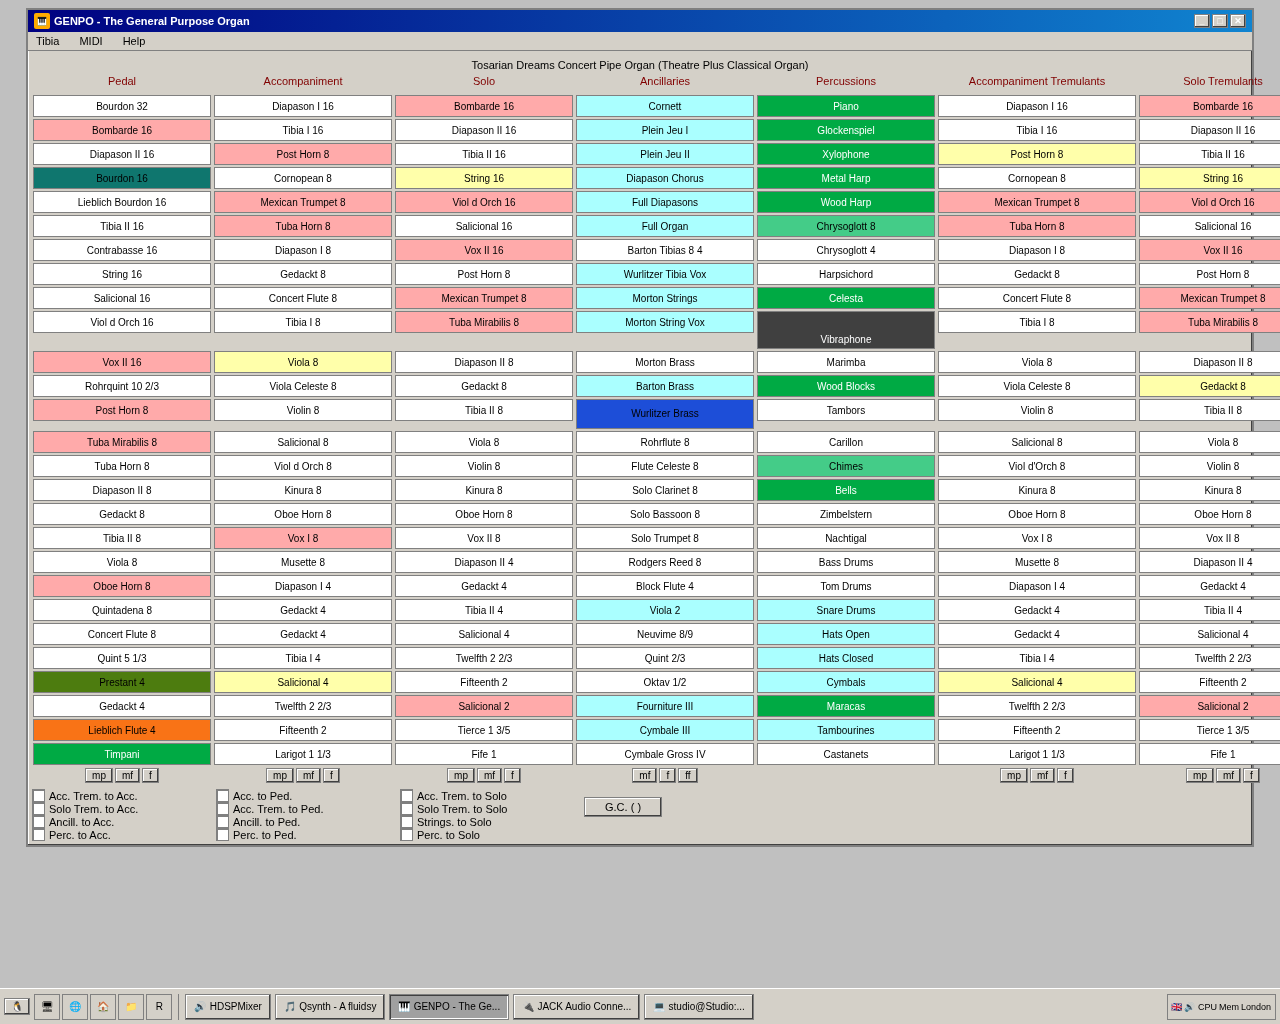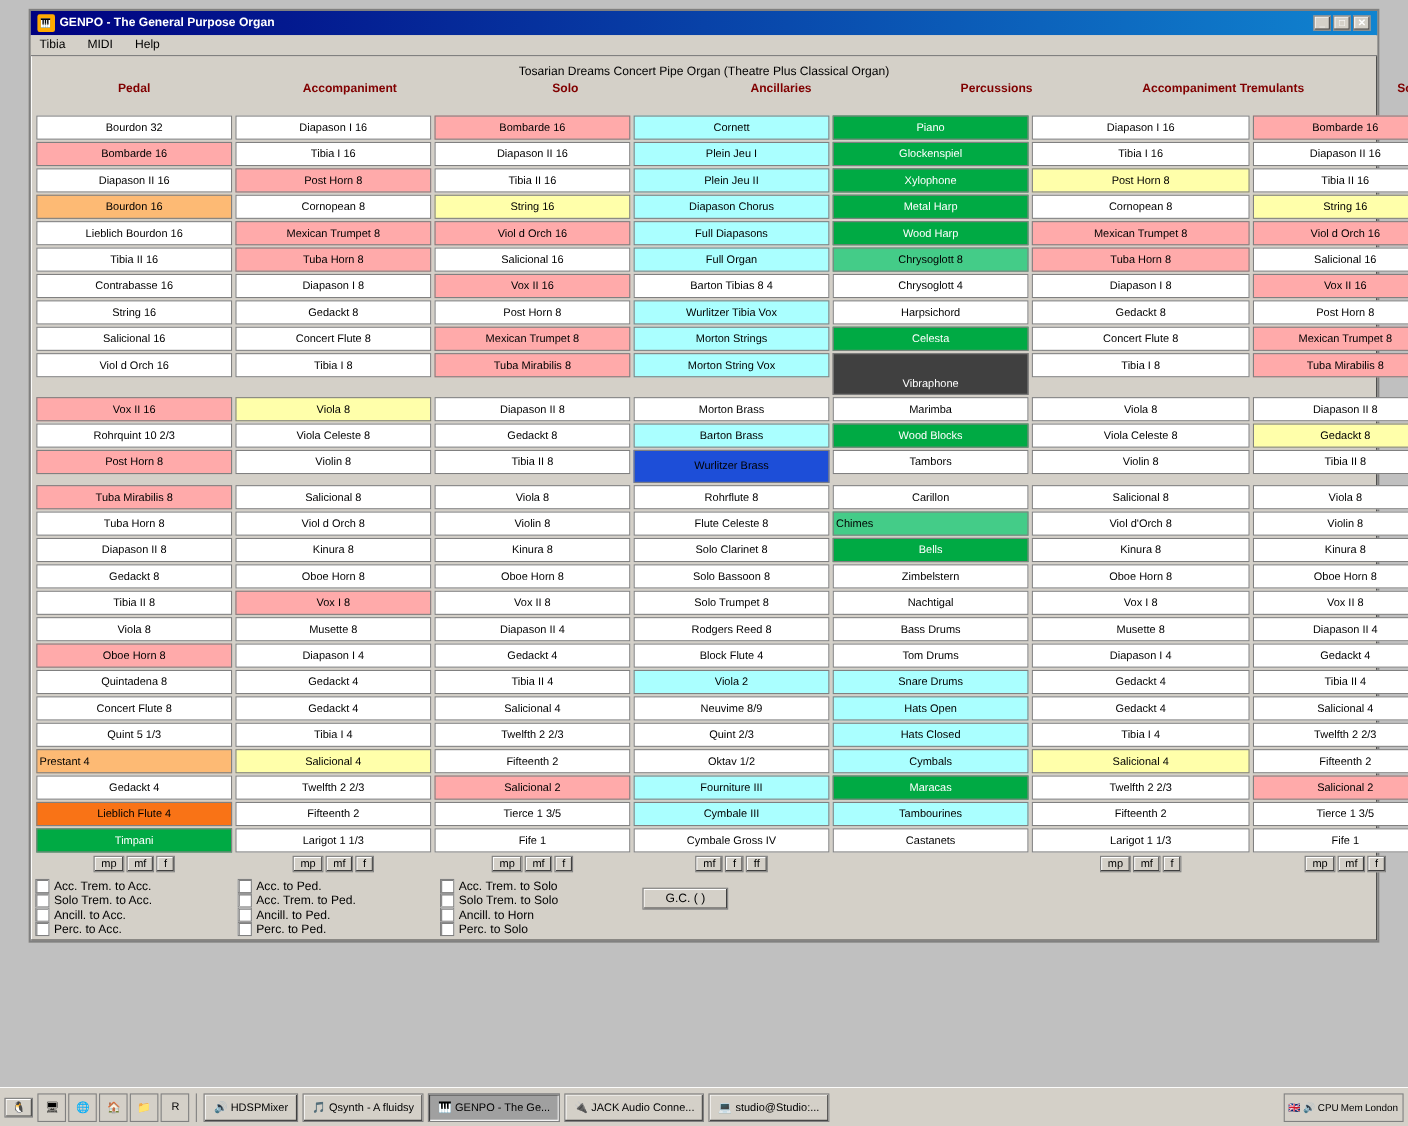--- a/index.html
+++ b/index.html
@@ -13,21 +13,21 @@
     .title-bar-btns { display: flex; gap: 2px; }
     .title-btn { width: 16px; height: 14px; background: #d4d0c8; border: 1px solid #808080; box-shadow: inset -1px -1px #404040, inset 1px 1px #ffffff; font-size: 9px; cursor: pointer; display: flex; align-items: center; justify-content: center; }
     
     .menu-bar { background: #d4d0c8; padding: 2px 4px; display: flex; gap: 12px; border-bottom: 1px solid #808080; font-size: 11px; }
     .menu-item { padding: 1px 4px; cursor: pointer; }
     
     .content { padding: 4px; }
     
     .app-title { text-align: center; font-size: 11px; margin: 4px 0; color: #000; }
     
-    .cols-header { display: grid; grid-template-columns: 180px 180px 180px 180px 180px 200px 170px; gap: 16px; margin-bottom: 18px; font-weight: bold; }
+    .cols-header { display: grid; grid-template-columns: 180px 180px 180px 180px 180px 200px 170px; gap: 1px; margin-bottom: 8px; }
     .col-header { text-align: center; color: #800000; font-size: 11px; }
     
     .main-grid { display: grid; grid-template-columns: 180px 180px 180px 180px 180px 200px 170px; gap: 1px; }
     
     .stop-btn { width: 100%; padding: 1px 2px; font-size: 10px; text-align: center; border: 1px solid #808080; cursor: pointer; white-space: nowrap; overflow: hidden; text-overflow: ellipsis; height: 22px; line-height: 20px; }
     
     .cell { padding: 0 1px 1px 1px; }
     
     .vol-row { display: grid; grid-template-columns: 180px 180px 180px 180px 180px 200px 170px; gap: 1px; margin-top: 2px; }
     .vol-btns { display: flex; gap: 2px; justify-content: center; }
@@ -97,21 +97,21 @@
           <div class="cell"><button class="stop-btn" style="background: rgb(0, 170, 68); color: rgb(255, 255, 255); width: 100%; padding: 1px 2px; font-size: 10px; text-align: center; border: 1px solid rgb(128, 128, 128); cursor: pointer; white-space: nowrap; overflow: hidden; text-overflow: ellipsis; height: 22px; line-height: 20px;">Glockenspiel</button></div>
           <div class="cell"><button class="stop-btn" style="background: rgb(255, 255, 255); color: rgb(0, 0, 0); width: 100%; padding: 1px 2px; font-size: 10px; text-align: center; border: 1px solid rgb(128, 128, 128); cursor: pointer; white-space: nowrap; overflow: hidden; text-overflow: ellipsis; height: 22px; line-height: 20px;">Tibia I 16</button></div>
           <div class="cell"><button class="stop-btn" style="background: rgb(255, 255, 255); color: rgb(0, 0, 0); width: 100%; padding: 1px 2px; font-size: 10px; text-align: center; border: 1px solid rgb(128, 128, 128); cursor: pointer; white-space: nowrap; overflow: hidden; text-overflow: ellipsis; height: 22px; line-height: 20px;">Diapason II 16</button></div>
           <div class="cell"><button class="stop-btn" style="background: rgb(255, 255, 255); color: rgb(0, 0, 0); width: 100%; padding: 1px 2px; font-size: 10px; text-align: center; border: 1px solid rgb(128, 128, 128); cursor: pointer; white-space: nowrap; overflow: hidden; text-overflow: ellipsis; height: 22px; line-height: 20px;">Diapason II 16</button></div>
           <div class="cell"><button class="stop-btn" style="background: rgb(255, 170, 170); color: rgb(0, 0, 0); width: 100%; padding: 1px 2px; font-size: 10px; text-align: center; border: 1px solid rgb(128, 128, 128); cursor: pointer; white-space: nowrap; overflow: hidden; text-overflow: ellipsis; height: 22px; line-height: 20px;">Post Horn 8</button></div>
           <div class="cell"><button class="stop-btn" style="background: rgb(255, 255, 255); color: rgb(0, 0, 0); width: 100%; padding: 1px 2px; font-size: 10px; text-align: center; border: 1px solid rgb(128, 128, 128); cursor: pointer; white-space: nowrap; overflow: hidden; text-overflow: ellipsis; height: 22px; line-height: 20px;">Tibia II 16</button></div>
           <div class="cell"><button class="stop-btn" style="background: rgb(170, 255, 255); color: rgb(0, 0, 0); width: 100%; padding: 1px 2px; font-size: 10px; text-align: center; border: 1px solid rgb(128, 128, 128); cursor: pointer; white-space: nowrap; overflow: hidden; text-overflow: ellipsis; height: 22px; line-height: 20px;">Plein Jeu II</button></div>
           <div class="cell"><button class="stop-btn" style="background: rgb(0, 170, 68); color: rgb(255, 255, 255); width: 100%; padding: 1px 2px; font-size: 10px; text-align: center; border: 1px solid rgb(128, 128, 128); cursor: pointer; white-space: nowrap; overflow: hidden; text-overflow: ellipsis; height: 22px; line-height: 20px;">Xylophone</button></div>
           <div class="cell"><button class="stop-btn" style="background: rgb(255, 255, 170); color: rgb(0, 0, 0); width: 100%; padding: 1px 2px; font-size: 10px; text-align: center; border: 1px solid rgb(128, 128, 128); cursor: pointer; white-space: nowrap; overflow: hidden; text-overflow: ellipsis; height: 22px; line-height: 20px;">Post Horn 8</button></div>
           <div class="cell"><button class="stop-btn" style="background: rgb(255, 255, 255); color: rgb(0, 0, 0); width: 100%; padding: 1px 2px; font-size: 10px; text-align: center; border: 1px solid rgb(128, 128, 128); cursor: pointer; white-space: nowrap; overflow: hidden; text-overflow: ellipsis; height: 22px; line-height: 20px;">Tibia II 16</button></div>
-          <div class="cell"><button class="stop-btn" style="background: #fdba74; color: rgb(0, 0, 0); width: 100%; padding: 1px 2px; font-size: 10px; text-align: center; border: 1px solid rgb(128, 128, 128); cursor: pointer; white-space: nowrap; overflow: hidden; text-overflow: ellipsis; height: 22px; line-height: 20px;">Bourdon 16</button></div>
+          <div class="cell"><button class="stop-btn" style="background: #0f766e; color: rgb(0, 0, 0); width: 100%; padding: 1px 2px; font-size: 10px; text-align: center; border: 1px solid rgb(128, 128, 128); cursor: pointer; white-space: nowrap; overflow: hidden; text-overflow: ellipsis; height: 22px; line-height: 20px;">Bourdon 16</button></div>
           <div class="cell"><button class="stop-btn" style="background: rgb(255, 255, 255); color: rgb(0, 0, 0); width: 100%; padding: 1px 2px; font-size: 10px; text-align: center; border: 1px solid rgb(128, 128, 128); cursor: pointer; white-space: nowrap; overflow: hidden; text-overflow: ellipsis; height: 22px; line-height: 20px;">Cornopean 8</button></div>
           <div class="cell"><button class="stop-btn" style="background: rgb(255, 255, 170); color: rgb(0, 0, 0); width: 100%; padding: 1px 2px; font-size: 10px; text-align: center; border: 1px solid rgb(128, 128, 128); cursor: pointer; white-space: nowrap; overflow: hidden; text-overflow: ellipsis; height: 22px; line-height: 20px;">String 16</button></div>
           <div class="cell"><button class="stop-btn" style="background: rgb(170, 255, 255); color: rgb(0, 0, 0); width: 100%; padding: 1px 2px; font-size: 10px; text-align: center; border: 1px solid rgb(128, 128, 128); cursor: pointer; white-space: nowrap; overflow: hidden; text-overflow: ellipsis; height: 22px; line-height: 20px;">Diapason Chorus</button></div>
           <div class="cell"><button class="stop-btn" style="background: rgb(0, 170, 68); color: rgb(255, 255, 255); width: 100%; padding: 1px 2px; font-size: 10px; text-align: center; border: 1px solid rgb(128, 128, 128); cursor: pointer; white-space: nowrap; overflow: hidden; text-overflow: ellipsis; height: 22px; line-height: 20px;">Metal Harp</button></div>
           <div class="cell"><button class="stop-btn" style="background: rgb(255, 255, 255); color: rgb(0, 0, 0); width: 100%; padding: 1px 2px; font-size: 10px; text-align: center; border: 1px solid rgb(128, 128, 128); cursor: pointer; white-space: nowrap; overflow: hidden; text-overflow: ellipsis; height: 22px; line-height: 20px;">Cornopean 8</button></div>
           <div class="cell"><button class="stop-btn" style="background: rgb(255, 255, 170); color: rgb(0, 0, 0); width: 100%; padding: 1px 2px; font-size: 10px; text-align: center; border: 1px solid rgb(128, 128, 128); cursor: pointer; white-space: nowrap; overflow: hidden; text-overflow: ellipsis; height: 22px; line-height: 20px;">String 16</button></div>
           <div class="cell"><button class="stop-btn" style="background: rgb(255, 255, 255); color: rgb(0, 0, 0); width: 100%; padding: 1px 2px; font-size: 10px; text-align: center; border: 1px solid rgb(128, 128, 128); cursor: pointer; white-space: nowrap; overflow: hidden; text-overflow: ellipsis; height: 22px; line-height: 20px;">Lieblich Bourdon 16</button></div>
           <div class="cell"><button class="stop-btn" style="background: rgb(255, 170, 170); color: rgb(0, 0, 0); width: 100%; padding: 1px 2px; font-size: 10px; text-align: center; border: 1px solid rgb(128, 128, 128); cursor: pointer; white-space: nowrap; overflow: hidden; text-overflow: ellipsis; height: 22px; line-height: 20px;">Mexican Trumpet 8</button></div>
           <div class="cell"><button class="stop-btn" style="background: rgb(255, 170, 170); color: rgb(0, 0, 0); width: 100%; padding: 1px 2px; font-size: 10px; text-align: center; border: 1px solid rgb(128, 128, 128); cursor: pointer; white-space: nowrap; overflow: hidden; text-overflow: ellipsis; height: 22px; line-height: 20px;">Viol d Orch 16</button></div>
           <div class="cell"><button class="stop-btn" style="background: rgb(170, 255, 255); color: rgb(0, 0, 0); width: 100%; padding: 1px 2px; font-size: 10px; text-align: center; border: 1px solid rgb(128, 128, 128); cursor: pointer; white-space: nowrap; overflow: hidden; text-overflow: ellipsis; height: 22px; line-height: 20px;">Full Diapasons</button></div>
@@ -178,21 +178,21 @@
           <div class="cell"><button class="stop-btn" style="background: rgb(255, 255, 255); color: rgb(0, 0, 0); width: 100%; padding: 1px 2px; font-size: 10px; text-align: center; border: 1px solid rgb(128, 128, 128); cursor: pointer; white-space: nowrap; overflow: hidden; text-overflow: ellipsis; height: 22px; line-height: 20px;">Salicional 8</button></div>
           <div class="cell"><button class="stop-btn" style="background: rgb(255, 255, 255); color: rgb(0, 0, 0); width: 100%; padding: 1px 2px; font-size: 10px; text-align: center; border: 1px solid rgb(128, 128, 128); cursor: pointer; white-space: nowrap; overflow: hidden; text-overflow: ellipsis; height: 22px; line-height: 20px;">Viola 8</button></div>
           <div class="cell"><button class="stop-btn" style="background: rgb(255, 255, 255); color: rgb(0, 0, 0); width: 100%; padding: 1px 2px; font-size: 10px; text-align: center; border: 1px solid rgb(128, 128, 128); cursor: pointer; white-space: nowrap; overflow: hidden; text-overflow: ellipsis; height: 22px; line-height: 20px;">Rohrflute 8</button></div>
           <div class="cell"><button class="stop-btn" style="background: rgb(255, 255, 255); color: rgb(0, 0, 0); width: 100%; padding: 1px 2px; font-size: 10px; text-align: center; border: 1px solid rgb(128, 128, 128); cursor: pointer; white-space: nowrap; overflow: hidden; text-overflow: ellipsis; height: 22px; line-height: 20px;">Carillon</button></div>
           <div class="cell"><button class="stop-btn" style="background: rgb(255, 255, 255); color: rgb(0, 0, 0); width: 100%; padding: 1px 2px; font-size: 10px; text-align: center; border: 1px solid rgb(128, 128, 128); cursor: pointer; white-space: nowrap; overflow: hidden; text-overflow: ellipsis; height: 22px; line-height: 20px;">Salicional 8</button></div>
           <div class="cell"><button class="stop-btn" style="background: rgb(255, 255, 255); color: rgb(0, 0, 0); width: 100%; padding: 1px 2px; font-size: 10px; text-align: center; border: 1px solid rgb(128, 128, 128); cursor: pointer; white-space: nowrap; overflow: hidden; text-overflow: ellipsis; height: 22px; line-height: 20px;">Viola 8</button></div>
           <div class="cell"><button class="stop-btn" style="background: rgb(255, 255, 255); color: rgb(0, 0, 0); width: 100%; padding: 1px 2px; font-size: 10px; text-align: center; border: 1px solid rgb(128, 128, 128); cursor: pointer; white-space: nowrap; overflow: hidden; text-overflow: ellipsis; height: 22px; line-height: 20px;">Tuba Horn 8</button></div>
           <div class="cell"><button class="stop-btn" style="background: rgb(255, 255, 255); color: rgb(0, 0, 0); width: 100%; padding: 1px 2px; font-size: 10px; text-align: center; border: 1px solid rgb(128, 128, 128); cursor: pointer; white-space: nowrap; overflow: hidden; text-overflow: ellipsis; height: 22px; line-height: 20px;">Viol d Orch 8</button></div>
           <div class="cell"><button class="stop-btn" style="background: rgb(255, 255, 255); color: rgb(0, 0, 0); width: 100%; padding: 1px 2px; font-size: 10px; text-align: center; border: 1px solid rgb(128, 128, 128); cursor: pointer; white-space: nowrap; overflow: hidden; text-overflow: ellipsis; height: 22px; line-height: 20px;">Violin 8</button></div>
           <div class="cell"><button class="stop-btn" style="background: rgb(255, 255, 255); color: rgb(0, 0, 0); width: 100%; padding: 1px 2px; font-size: 10px; text-align: center; border: 1px solid rgb(128, 128, 128); cursor: pointer; white-space: nowrap; overflow: hidden; text-overflow: ellipsis; height: 22px; line-height: 20px;">Flute Celeste 8</button></div>
-          <div class="cell"><button class="stop-btn" style="background: rgb(68, 204, 136); color: rgb(0, 0, 0); width: 100%; padding: 1px 2px; font-size: 10px; text-align: left; border: 1px solid rgb(128, 128, 128); cursor: pointer; white-space: nowrap; overflow: hidden; text-overflow: ellipsis; height: 22px; line-height: 20px;">Chimes</button></div>
+          <div class="cell"><button class="stop-btn" style="background: rgb(68, 204, 136); color: rgb(0, 0, 0); width: 100%; padding: 1px 2px; font-size: 10px; text-align: center; border: 1px solid rgb(128, 128, 128); cursor: pointer; white-space: nowrap; overflow: hidden; text-overflow: ellipsis; height: 22px; line-height: 20px;">Chimes</button></div>
           <div class="cell"><button class="stop-btn" style="background: rgb(255, 255, 255); color: rgb(0, 0, 0); width: 100%; padding: 1px 2px; font-size: 10px; text-align: center; border: 1px solid rgb(128, 128, 128); cursor: pointer; white-space: nowrap; overflow: hidden; text-overflow: ellipsis; height: 22px; line-height: 20px;">Viol d'Orch 8</button></div>
           <div class="cell"><button class="stop-btn" style="background: rgb(255, 255, 255); color: rgb(0, 0, 0); width: 100%; padding: 1px 2px; font-size: 10px; text-align: center; border: 1px solid rgb(128, 128, 128); cursor: pointer; white-space: nowrap; overflow: hidden; text-overflow: ellipsis; height: 22px; line-height: 20px;">Violin 8</button></div>
           <div class="cell"><button class="stop-btn" style="background: rgb(255, 255, 255); color: rgb(0, 0, 0); width: 100%; padding: 1px 2px; font-size: 10px; text-align: center; border: 1px solid rgb(128, 128, 128); cursor: pointer; white-space: nowrap; overflow: hidden; text-overflow: ellipsis; height: 22px; line-height: 20px;">Diapason II 8</button></div>
           <div class="cell"><button class="stop-btn" style="background: rgb(255, 255, 255); color: rgb(0, 0, 0); width: 100%; padding: 1px 2px; font-size: 10px; text-align: center; border: 1px solid rgb(128, 128, 128); cursor: pointer; white-space: nowrap; overflow: hidden; text-overflow: ellipsis; height: 22px; line-height: 20px;">Kinura 8</button></div>
           <div class="cell"><button class="stop-btn" style="background: rgb(255, 255, 255); color: rgb(0, 0, 0); width: 100%; padding: 1px 2px; font-size: 10px; text-align: center; border: 1px solid rgb(128, 128, 128); cursor: pointer; white-space: nowrap; overflow: hidden; text-overflow: ellipsis; height: 22px; line-height: 20px;">Kinura 8</button></div>
           <div class="cell"><button class="stop-btn" style="background: rgb(255, 255, 255); color: rgb(0, 0, 0); width: 100%; padding: 1px 2px; font-size: 10px; text-align: center; border: 1px solid rgb(128, 128, 128); cursor: pointer; white-space: nowrap; overflow: hidden; text-overflow: ellipsis; height: 22px; line-height: 20px;">Solo Clarinet 8</button></div>
           <div class="cell"><button class="stop-btn" style="background: rgb(0, 170, 68); color: rgb(255, 255, 255); width: 100%; padding: 1px 2px; font-size: 10px; text-align: center; border: 1px solid rgb(128, 128, 128); cursor: pointer; white-space: nowrap; overflow: hidden; text-overflow: ellipsis; height: 22px; line-height: 20px;">Bells</button></div>
           <div class="cell"><button class="stop-btn" style="background: rgb(255, 255, 255); color: rgb(0, 0, 0); width: 100%; padding: 1px 2px; font-size: 10px; text-align: center; border: 1px solid rgb(128, 128, 128); cursor: pointer; white-space: nowrap; overflow: hidden; text-overflow: ellipsis; height: 22px; line-height: 20px;">Kinura 8</button></div>
           <div class="cell"><button class="stop-btn" style="background: rgb(255, 255, 255); color: rgb(0, 0, 0); width: 100%; padding: 1px 2px; font-size: 10px; text-align: center; border: 1px solid rgb(128, 128, 128); cursor: pointer; white-space: nowrap; overflow: hidden; text-overflow: ellipsis; height: 22px; line-height: 20px;">Kinura 8</button></div>
           <div class="cell"><button class="stop-btn" style="background: rgb(255, 255, 255); color: rgb(0, 0, 0); width: 100%; padding: 1px 2px; font-size: 10px; text-align: center; border: 1px solid rgb(128, 128, 128); cursor: pointer; white-space: nowrap; overflow: hidden; text-overflow: ellipsis; height: 22px; line-height: 20px;">Gedackt 8</button></div>
@@ -237,21 +237,21 @@
           <div class="cell"><button class="stop-btn" style="background: rgb(170, 255, 255); color: rgb(0, 0, 0); width: 100%; padding: 1px 2px; font-size: 10px; text-align: center; border: 1px solid rgb(128, 128, 128); cursor: pointer; white-space: nowrap; overflow: hidden; text-overflow: ellipsis; height: 22px; line-height: 20px;">Hats Open</button></div>
           <div class="cell"><button class="stop-btn" style="background: rgb(255, 255, 255); color: rgb(0, 0, 0); width: 100%; padding: 1px 2px; font-size: 10px; text-align: center; border: 1px solid rgb(128, 128, 128); cursor: pointer; white-space: nowrap; overflow: hidden; text-overflow: ellipsis; height: 22px; line-height: 20px;">Gedackt 4</button></div>
           <div class="cell"><button class="stop-btn" style="background: rgb(255, 255, 255); color: rgb(0, 0, 0); width: 100%; padding: 1px 2px; font-size: 10px; text-align: center; border: 1px solid rgb(128, 128, 128); cursor: pointer; white-space: nowrap; overflow: hidden; text-overflow: ellipsis; height: 22px; line-height: 20px;">Salicional 4</button></div>
           <div class="cell"><button class="stop-btn" style="background: rgb(255, 255, 255); color: rgb(0, 0, 0); width: 100%; padding: 1px 2px; font-size: 10px; text-align: center; border: 1px solid rgb(128, 128, 128); cursor: pointer; white-space: nowrap; overflow: hidden; text-overflow: ellipsis; height: 22px; line-height: 20px;">Quint 5 1/3</button></div>
           <div class="cell"><button class="stop-btn" style="background: rgb(255, 255, 255); color: rgb(0, 0, 0); width: 100%; padding: 1px 2px; font-size: 10px; text-align: center; border: 1px solid rgb(128, 128, 128); cursor: pointer; white-space: nowrap; overflow: hidden; text-overflow: ellipsis; height: 22px; line-height: 20px;">Tibia I 4</button></div>
           <div class="cell"><button class="stop-btn" style="background: rgb(255, 255, 255); color: rgb(0, 0, 0); width: 100%; padding: 1px 2px; font-size: 10px; text-align: center; border: 1px solid rgb(128, 128, 128); cursor: pointer; white-space: nowrap; overflow: hidden; text-overflow: ellipsis; height: 22px; line-height: 20px;">Twelfth 2 2/3</button></div>
           <div class="cell"><button class="stop-btn" style="background: rgb(255, 255, 255); color: rgb(0, 0, 0); width: 100%; padding: 1px 2px; font-size: 10px; text-align: center; border: 1px solid rgb(128, 128, 128); cursor: pointer; white-space: nowrap; overflow: hidden; text-overflow: ellipsis; height: 22px; line-height: 20px;">Quint 2/3</button></div>
           <div class="cell"><button class="stop-btn" style="background: rgb(170, 255, 255); color: rgb(0, 0, 0); width: 100%; padding: 1px 2px; font-size: 10px; text-align: center; border: 1px solid rgb(128, 128, 128); cursor: pointer; white-space: nowrap; overflow: hidden; text-overflow: ellipsis; height: 22px; line-height: 20px;">Hats Closed</button></div>
           <div class="cell"><button class="stop-btn" style="background: rgb(255, 255, 255); color: rgb(0, 0, 0); width: 100%; padding: 1px 2px; font-size: 10px; text-align: center; border: 1px solid rgb(128, 128, 128); cursor: pointer; white-space: nowrap; overflow: hidden; text-overflow: ellipsis; height: 22px; line-height: 20px;">Tibia I 4</button></div>
           <div class="cell"><button class="stop-btn" style="background: rgb(255, 255, 255); color: rgb(0, 0, 0); width: 100%; padding: 1px 2px; font-size: 10px; text-align: center; border: 1px solid rgb(128, 128, 128); cursor: pointer; white-space: nowrap; overflow: hidden; text-overflow: ellipsis; height: 22px; line-height: 20px;">Twelfth 2 2/3</button></div>
-          <div class="cell"><button class="stop-btn" style="background: #fdba74; color: rgb(0, 0, 0); width: 100%; padding: 1px 2px; font-size: 10px; text-align: left; border: 1px solid rgb(128, 128, 128); cursor: pointer; white-space: nowrap; overflow: hidden; text-overflow: ellipsis; height: 22px; line-height: 20px;">Prestant 4</button></div>
+          <div class="cell"><button class="stop-btn" style="background: #4d7c0f; color: rgb(0, 0, 0); width: 100%; padding: 1px 2px; font-size: 10px; text-align: center; border: 1px solid rgb(128, 128, 128); cursor: pointer; white-space: nowrap; overflow: hidden; text-overflow: ellipsis; height: 22px; line-height: 20px;">Prestant 4</button></div>
           <div class="cell"><button class="stop-btn" style="background: rgb(255, 255, 170); color: rgb(0, 0, 0); width: 100%; padding: 1px 2px; font-size: 10px; text-align: center; border: 1px solid rgb(128, 128, 128); cursor: pointer; white-space: nowrap; overflow: hidden; text-overflow: ellipsis; height: 22px; line-height: 20px;">Salicional 4</button></div>
           <div class="cell"><button class="stop-btn" style="background: rgb(255, 255, 255); color: rgb(0, 0, 0); width: 100%; padding: 1px 2px; font-size: 10px; text-align: center; border: 1px solid rgb(128, 128, 128); cursor: pointer; white-space: nowrap; overflow: hidden; text-overflow: ellipsis; height: 22px; line-height: 20px;">Fifteenth 2</button></div>
           <div class="cell"><button class="stop-btn" style="background: rgb(255, 255, 255); color: rgb(0, 0, 0); width: 100%; padding: 1px 2px; font-size: 10px; text-align: center; border: 1px solid rgb(128, 128, 128); cursor: pointer; white-space: nowrap; overflow: hidden; text-overflow: ellipsis; height: 22px; line-height: 20px;">Oktav 1/2</button></div>
           <div class="cell"><button class="stop-btn" style="background: rgb(170, 255, 255); color: rgb(0, 0, 0); width: 100%; padding: 1px 2px; font-size: 10px; text-align: center; border: 1px solid rgb(128, 128, 128); cursor: pointer; white-space: nowrap; overflow: hidden; text-overflow: ellipsis; height: 22px; line-height: 20px;">Cymbals</button></div>
           <div class="cell"><button class="stop-btn" style="background: rgb(255, 255, 170); color: rgb(0, 0, 0); width: 100%; padding: 1px 2px; font-size: 10px; text-align: center; border: 1px solid rgb(128, 128, 128); cursor: pointer; white-space: nowrap; overflow: hidden; text-overflow: ellipsis; height: 22px; line-height: 20px;">Salicional 4</button></div>
           <div class="cell"><button class="stop-btn" style="background: rgb(255, 255, 255); color: rgb(0, 0, 0); width: 100%; padding: 1px 2px; font-size: 10px; text-align: center; border: 1px solid rgb(128, 128, 128); cursor: pointer; white-space: nowrap; overflow: hidden; text-overflow: ellipsis; height: 22px; line-height: 20px;">Fifteenth 2</button></div>
           <div class="cell"><button class="stop-btn" style="background: rgb(255, 255, 255); color: rgb(0, 0, 0); width: 100%; padding: 1px 2px; font-size: 10px; text-align: center; border: 1px solid rgb(128, 128, 128); cursor: pointer; white-space: nowrap; overflow: hidden; text-overflow: ellipsis; height: 22px; line-height: 20px;">Gedackt 4</button></div>
           <div class="cell"><button class="stop-btn" style="background: rgb(255, 255, 255); color: rgb(0, 0, 0); width: 100%; padding: 1px 2px; font-size: 10px; text-align: center; border: 1px solid rgb(128, 128, 128); cursor: pointer; white-space: nowrap; overflow: hidden; text-overflow: ellipsis; height: 22px; line-height: 20px;">Twelfth 2 2/3</button></div>
           <div class="cell"><button class="stop-btn" style="background: rgb(255, 170, 170); color: rgb(0, 0, 0); width: 100%; padding: 1px 2px; font-size: 10px; text-align: center; border: 1px solid rgb(128, 128, 128); cursor: pointer; white-space: nowrap; overflow: hidden; text-overflow: ellipsis; height: 22px; line-height: 20px;">Salicional 2</button></div>
           <div class="cell"><button class="stop-btn" style="background: rgb(170, 255, 255); color: rgb(0, 0, 0); width: 100%; padding: 1px 2px; font-size: 10px; text-align: center; border: 1px solid rgb(128, 128, 128); cursor: pointer; white-space: nowrap; overflow: hidden; text-overflow: ellipsis; height: 22px; line-height: 20px;">Fourniture III</button></div>
@@ -350,21 +350,21 @@
         <div class="coupler-item">
               <span class="checkbox"></span>
               <span>Acc. Trem. to Solo</span>
             </div>
         <div class="coupler-item">
               <span class="checkbox"></span>
               <span>Solo Trem. to Solo</span>
             </div>
         <div class="coupler-item">
               <span class="checkbox"></span>
-              <span>Ancill. to Horn</span>
+              <span>Strings. to Solo</span>
             </div>
         <div class="coupler-item">
               <span class="checkbox"></span>
               <span>Perc. to Solo</span>
             </div>
       </div>
       <div>
         <button class="gc-btn">G.C. ( )</button>
       </div>
     </div>

